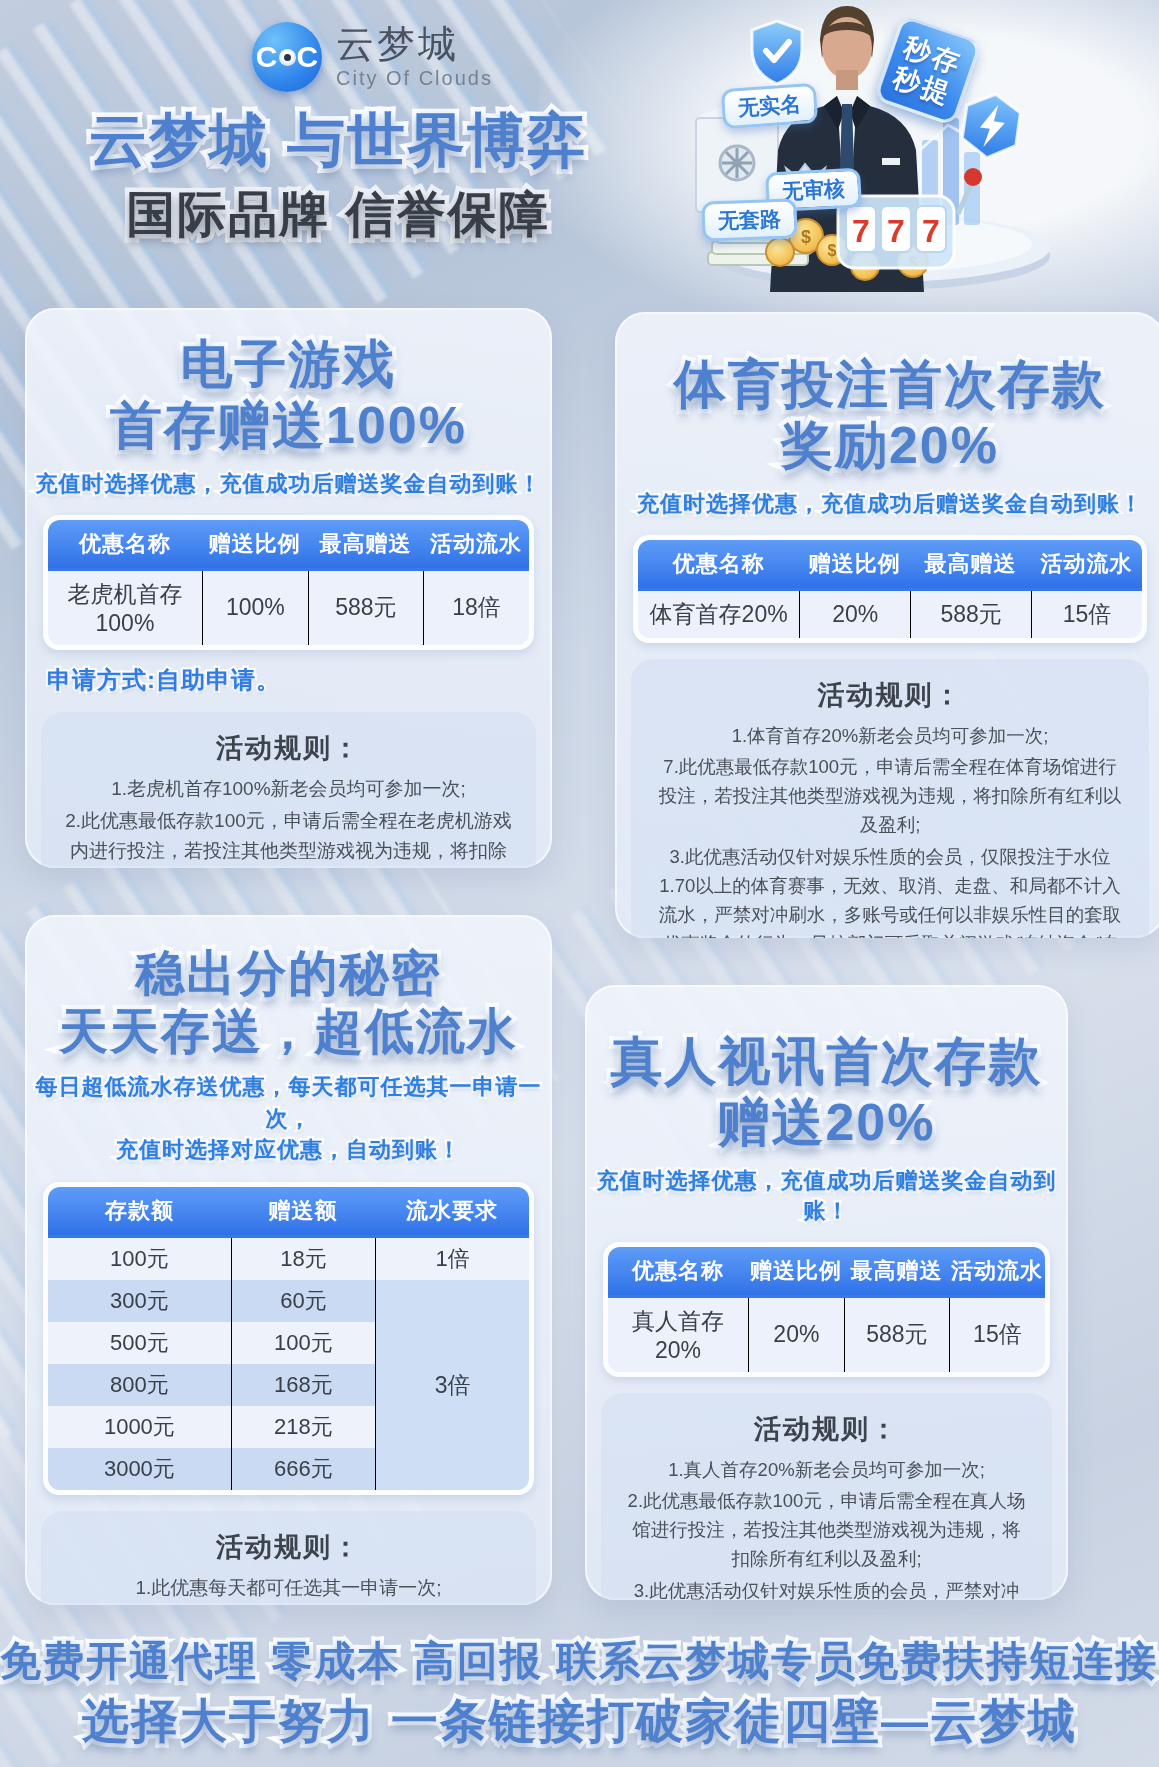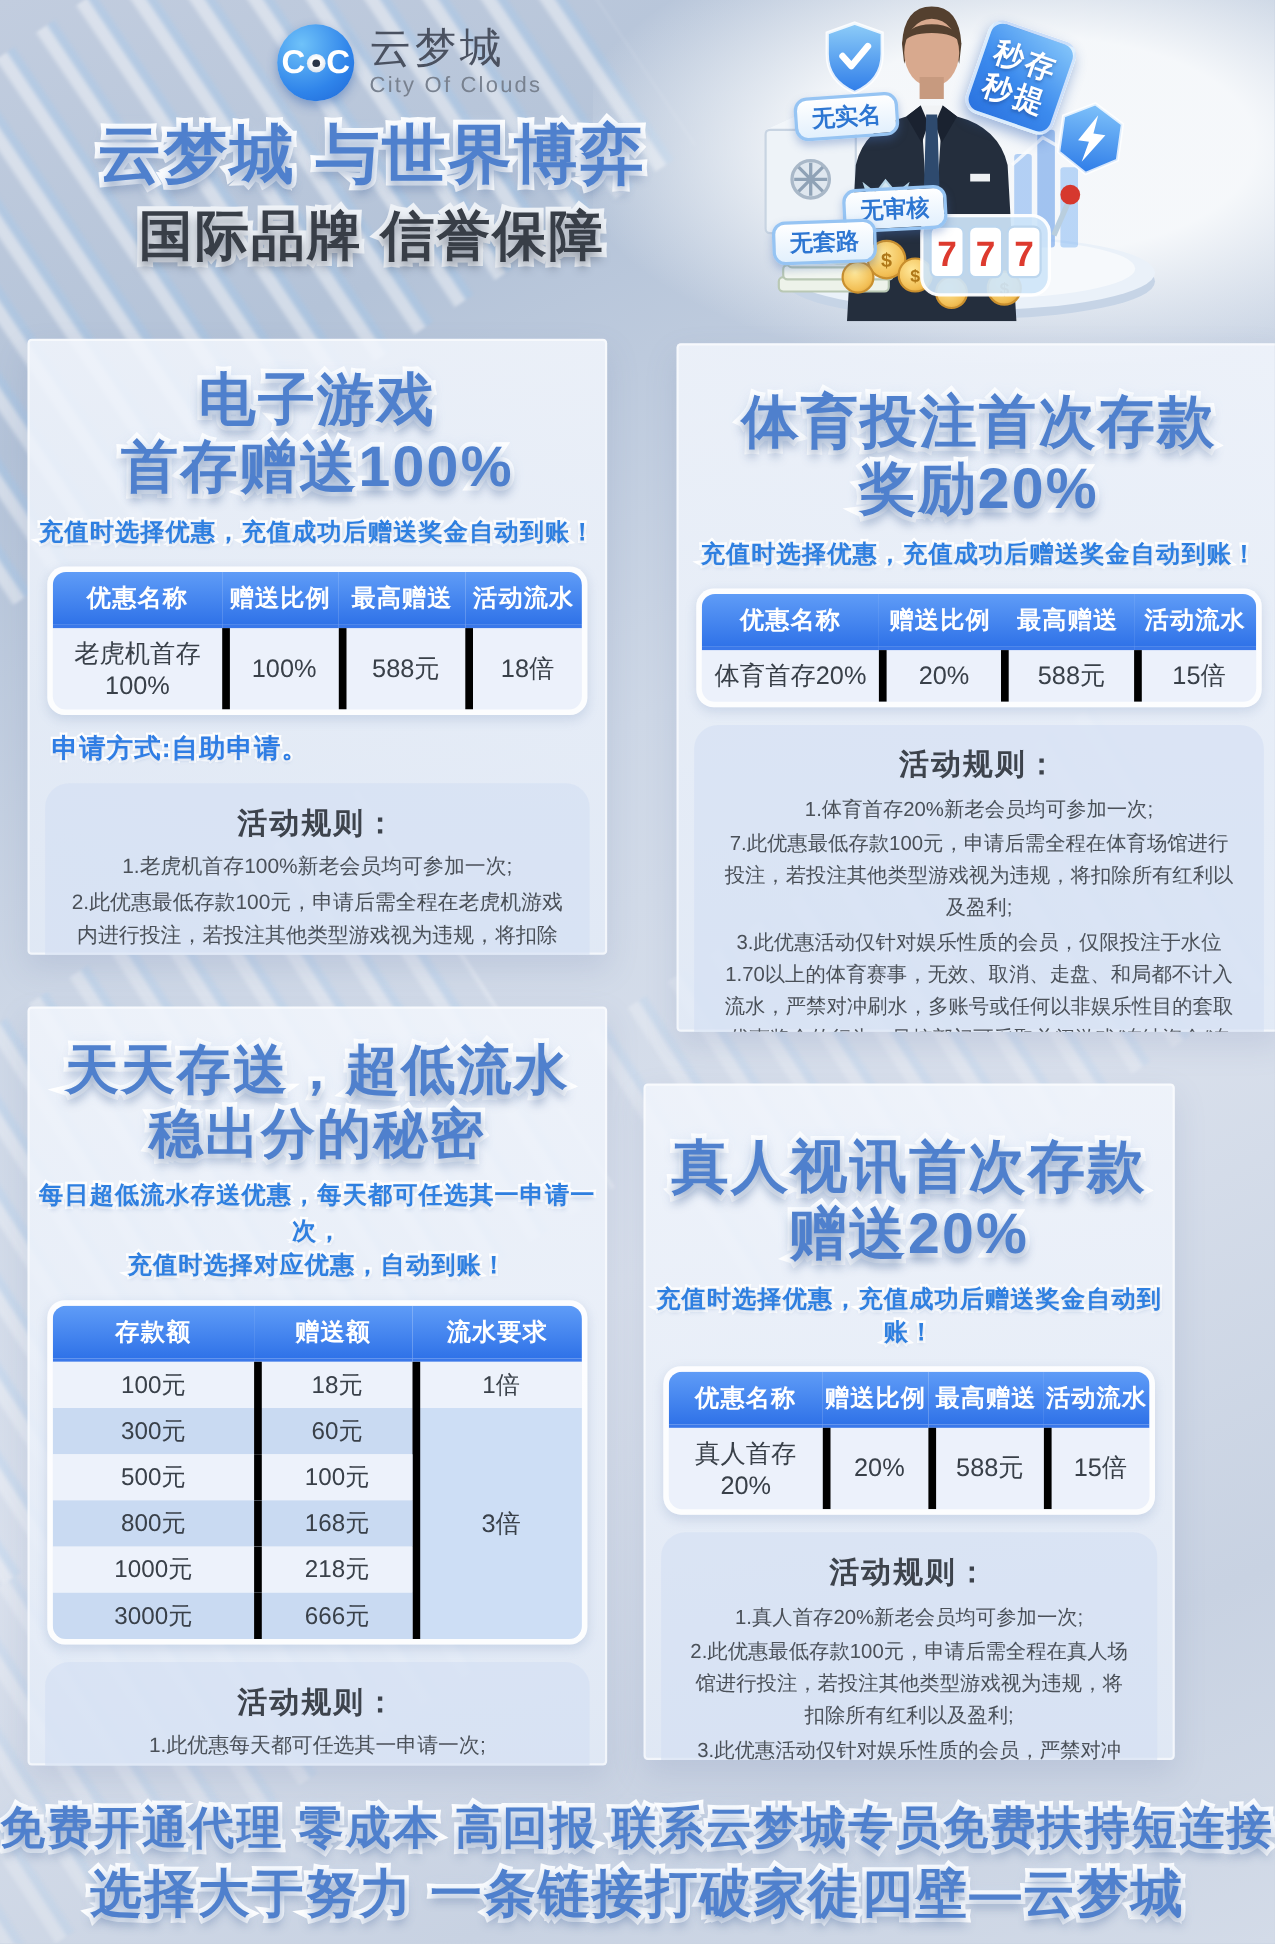--- a/index.html
+++ b/index.html
@@ -50,21 +50,21 @@
     background: linear-gradient(205deg,#85c6fa 0%,#3c8bee 55%,#2a72df 100%);
     border:3px solid rgba(255,255,255,.75); border-radius:14px; padding:10px 9px 8px;
     box-shadow:0 6px 12px rgba(50,100,180,.45); text-align:center; }
   .ribbon span { display:block; color:#fff; font-weight:900; font-size:27px; letter-spacing:3px; line-height:1.2;
     text-shadow:0 2px 3px rgba(30,70,140,.5); }
   .mini-icon { position:absolute; z-index:4; }
   .mini-icon.shield { left:746px; top:18px; }
   .mini-icon.bolt { left:960px; top:92px; transform:rotate(8deg); }
 
   
-  .card { position:absolute; z-index:2; border-radius:4px; overflow:hidden; text-align:center;
+  .card { position:absolute; z-index:2; border-radius:30px; overflow:hidden; text-align:center;
     background: linear-gradient(180deg, rgba(241,245,252,.88) 0%, rgba(228,236,248,.82) 100%);
     box-shadow: inset 0 0 0 2px rgba(255,255,255,.6), 0 12px 28px rgba(110,130,170,.18); }
   .card1 { left:25px;  top:308px; width:527px; height:560px; }
   .card2 { left:615px; top:312px; width:550px; height:626px; }
   .card3 { left:25px;  top:915px; width:527px; height:690px; }
   .card4 { left:585px; top:985px; width:483px; height:615px; }
   .card-title { font-size:52px; line-height:1.18; -webkit-text-stroke:8px #fff; }
   .card1 .card-title { margin-top:26px; }
   .card2 .card-title { margin-top:42px; }
   .card3 .card-title { margin-top:30px; font-size:49px; }
@@ -72,21 +72,21 @@
   .card-sub { margin-top:12px; font-size:22px; font-weight:800; color:#2e7fe0;
     paint-order:stroke fill; -webkit-text-stroke:4.5px #fff; letter-spacing:1px;
     text-shadow:0 2px 4px rgba(120,150,200,.45); }
   .card3 .card-sub { line-height:1.45; margin-top:10px; }
 
   .table-wrap { margin:16px 18px 0; background:rgba(255,255,255,.88); border-radius:16px; padding:5px;
     box-shadow:0 4px 10px rgba(110,135,180,.22); }
   table.promo { width:100%; border-collapse:separate; border-spacing:0; border-radius:12px; overflow:hidden; background:#ecf1fb; }
   table.promo th { background:linear-gradient(180deg,#5f9cf7 0%,#2f72e8 100%); border-bottom:3px solid #3a78ea;
     color:#fff; font-size:22px; font-weight:800; padding:9px 2px; letter-spacing:1px; }
-  table.promo td { font-size:23px; color:#394049; padding:8px 2px; border-left:7px solid #000000; }
+  table.promo td { font-size:23px; color:#394049; padding:8px 2px; border-left:1px solid #000000; }
   table.promo td:first-child { border-left:none; }
   .c1 { width:32%; } .c2 { width:22%; } .c3 { width:24%; } .c4 { width:22%; }
   table.t3 td { font-size:22px; padding:6px 2px; }
   table.t3 tbody tr:nth-child(even) td { background:#c9daf2; }
   table.t3 tbody tr:nth-child(odd) td { background:#edf2fb; }
   table.t3 td.merged { background:#cddef5 !important; font-size:23px; }
   .d1 { width:38%; } .d2 { width:30%; } .d3 { width:32%; }
 
   .apply-note { margin:14px 0 0 22px; text-align:left; font-size:24px; font-weight:900; color:#2f7de4;
     paint-order:stroke fill; -webkit-text-stroke:4px #fff; letter-spacing:1px; text-shadow:0 2px 3px rgba(120,150,200,.4); }
@@ -307,22 +307,22 @@
       <h3>活动规则：</h3>
       <p>1.体育首存20%新老会员均可参加一次;</p>
       <p>7.此优惠最低存款100元，申请后需全程在体育场馆进行投注，若投注其他类型游戏视为违规，将扣除所有红利以及盈利;</p>
       <p>3.此优惠活动仅针对娱乐性质的会员，仅限投注于水位1.70以上的体育赛事，无效、取消、走盘、和局都不计入流水，严禁对冲刷水，多账号或任何以非娱乐性目的套取优惠奖金的行为，风控部门可采取关闭游戏/冻结资金/冻结账户等措施终止玩家操作。</p>
 
     </div>
   </div>
 
   <div class="card card3">
     <div class="card-title stroke3d blue3d">
+      <div>稳出分的秘密</div>
       <div>天天存送，超低流水</div>
-      <div>稳出分的秘密</div>
     </div>
     <div class="card-sub">
       <div>每日超低流水存送优惠，每天都可任选其一申请一次，</div>
       <div>充值时选择对应优惠，自动到账！</div>
     </div>
     <div class="table-wrap">
       <table class="promo t3">
         <thead>
             <tr>
           <th class="d1">存款额</th>

